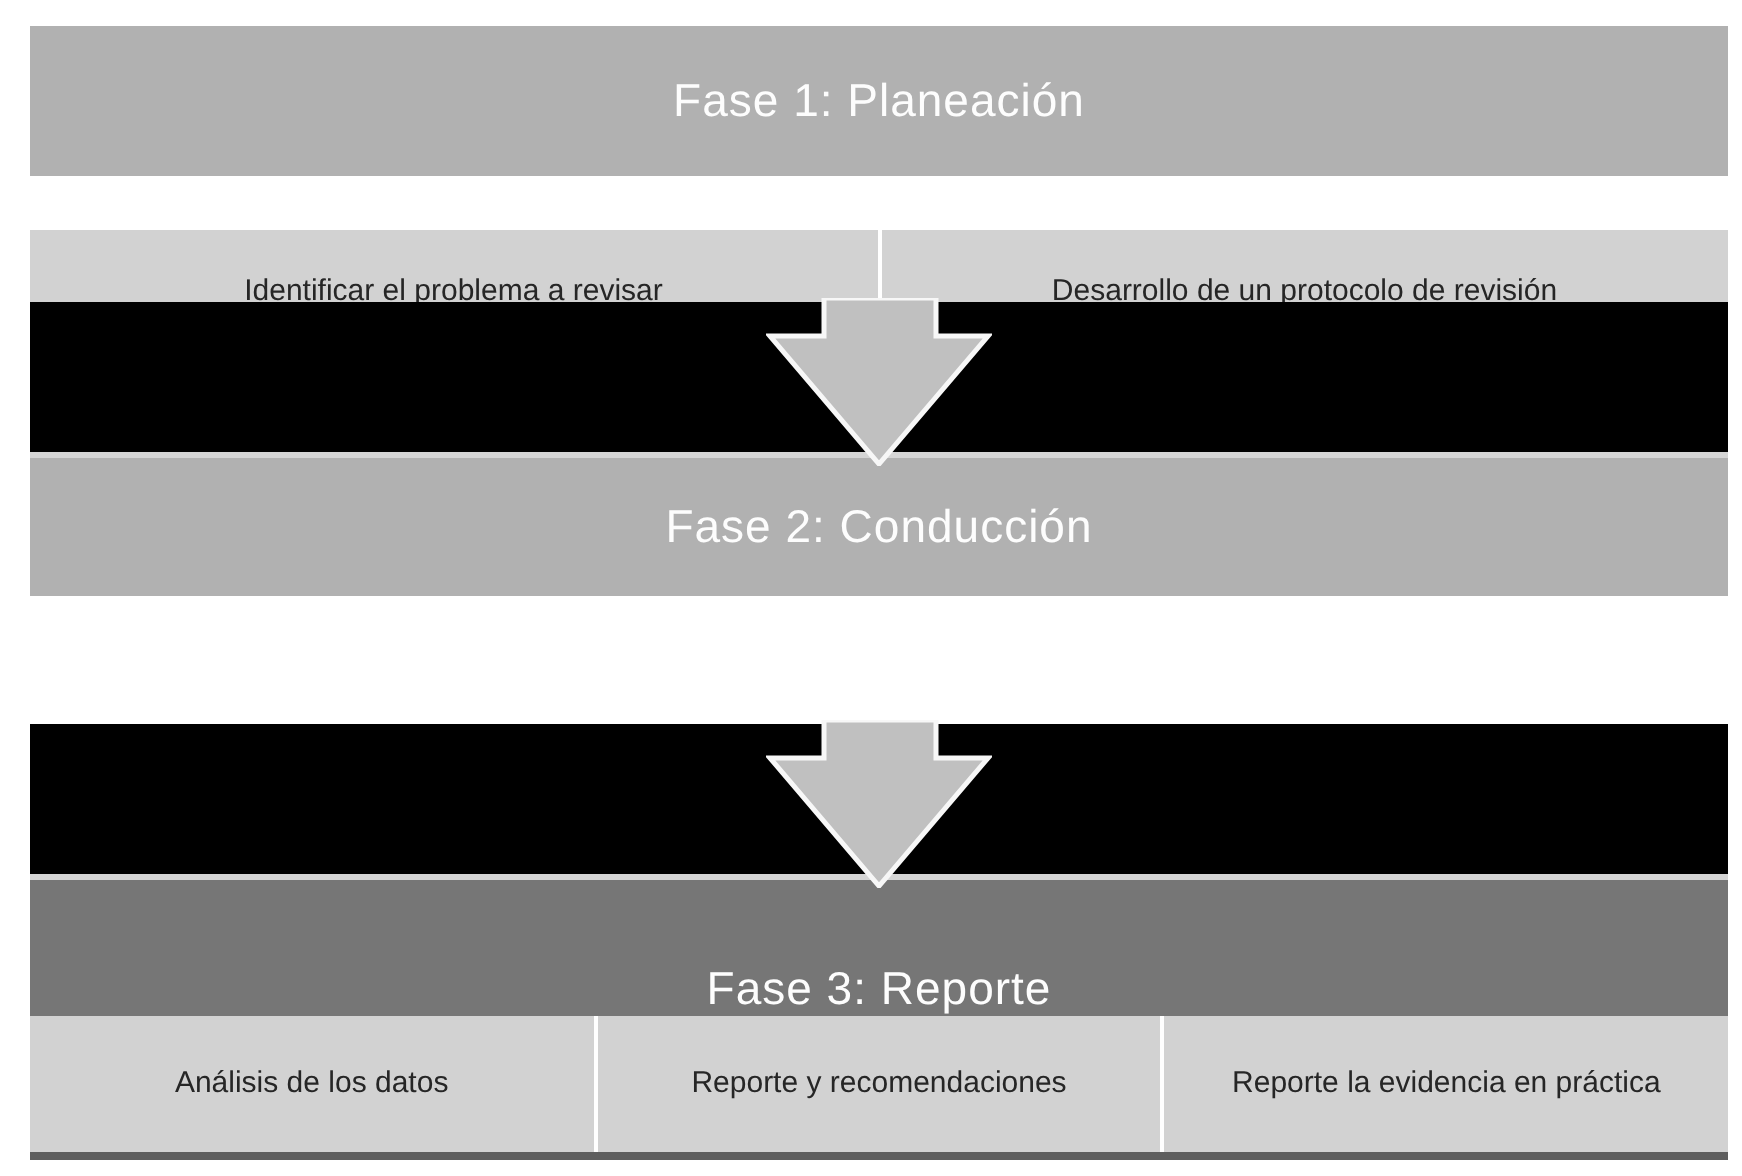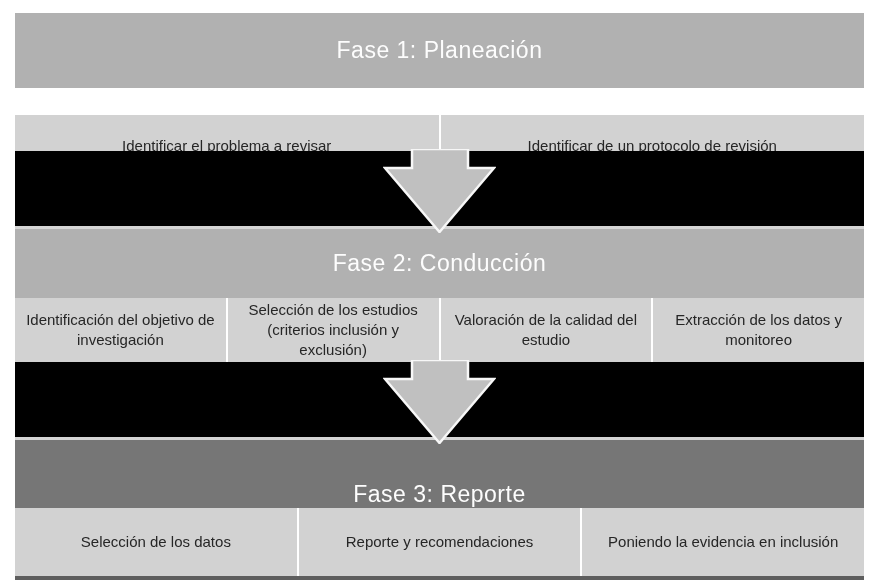--- a/index.html
+++ b/index.html
@@ -79,49 +79,43 @@
 </head>
 <body>
 
 <div class="canvas">
 
   <div id="hdr1" class="abs phase-header">
     <span class="phase-title">Fase 1: Planeación</span>
   </div>
   <div id="row1" class="abs steps-row">
     <div class="step-cell">Identificar el problema a revisar</div>
-    <div class="step-cell">Identificar de un protocolo de revisión</div>
+    <div class="step-cell">Desarrollo de un protocolo de revisión</div>
   </div>
 
   <div id="blk1" class="abs black-band"></div>
   <svg id="arrow1" class="arrow-svg" viewBox="0 0 113 84" aria-hidden="true">
     <polygon points="29,0 85,0 85,19 111,19 56.5,83 2,19 29,19" fill="#c0c0c0" stroke="#f7f7f7" stroke-width="2.5" stroke-linejoin="miter"></polygon>
   </svg>
   <div id="gap1" class="abs gap-line"></div>
 
   <div id="hdr2" class="abs phase-header">
     <span class="phase-title">Fase 2: Conducción</span>
-  </div>
-  <div id="row2" class="abs steps-row four">
-    <div class="step-cell">Identificación del objetivo de investigación</div>
-    <div class="step-cell">Selección de los estudios (criterios inclusión y exclusión)</div>
-    <div class="step-cell">Valoración de la calidad del estudio</div>
-    <div class="step-cell">Extracción de los datos y monitoreo</div>
   </div>
 
   <div id="blk2" class="abs black-band"></div>
   <svg id="arrow2" class="arrow-svg" viewBox="0 0 113 84" aria-hidden="true">
     <polygon points="29,0 85,0 85,19 111,19 56.5,83 2,19 29,19" fill="#c0c0c0" stroke="#f7f7f7" stroke-width="2.5" stroke-linejoin="miter"></polygon>
   </svg>
   <div id="gap2" class="abs gap-line"></div>
 
   <div id="hdr3" class="abs phase-header">
     <span class="phase-title">Fase 3: Reporte</span>
   </div>
   <div id="row3" class="abs steps-row">
-    <div class="step-cell">Selección de los datos</div>
+    <div class="step-cell">Análisis de los datos</div>
     <div class="step-cell">Reporte y recomendaciones</div>
-    <div class="step-cell">Poniendo la evidencia en inclusión</div>
+    <div class="step-cell">Reporte la evidencia en práctica</div>
   </div>
 
   <div id="rule" class="abs bottom-rule"></div>
 
 </div>
 
 </body></html>

